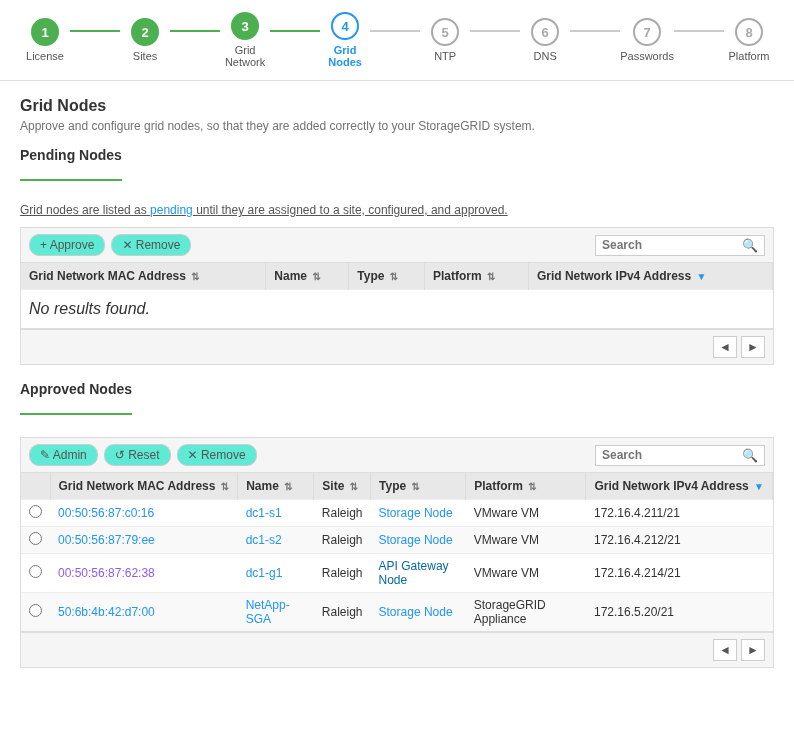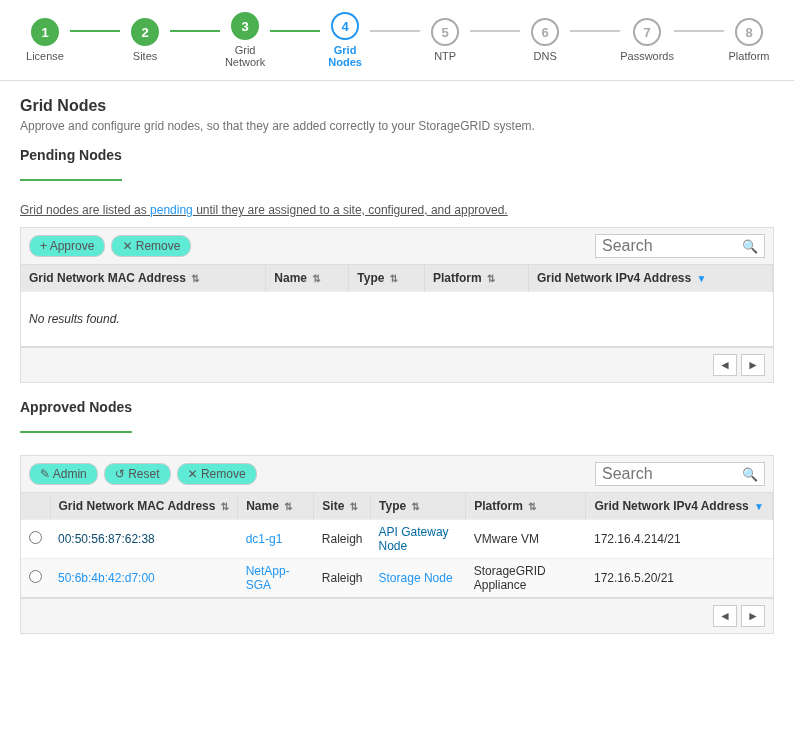--- a/index.html
+++ b/index.html
@@ -91,23 +91,24 @@
       display: flex;
       align-items: center;
       border: 1px solid #ccc;
       background: #fff;
       padding: 2px 6px;
       width: 170px;
     }
     .search-box input {
       border: none;
       outline: none;
-      font-size: 16px;
+      font-size: 12px;
       width: 140px;
       background: transparent;
+      font-weight: bold;
     }
     .search-icon { color: #888; font-size: 13px; }
 
     
     .table-wrapper {
       border: 1px solid #ddd;
       border-top: none;
       overflow: hidden;
     }
     table {
@@ -128,21 +129,21 @@
       white-space: nowrap;
     }
     th .sort-icon { color: #777; font-size: 10px; margin-left: 2px; }
     td {
       padding: 5px 8px;
       border-top: 1px solid #eee;
       color: #2196F3;
     }
     td.black { color: #333; }
     tr:nth-child(even) td { background: #f9f9f9; }
-    .no-results { padding: 20px 8px; color: #555; font-style: italic; font-size: 12px; }
+    .no-results { padding: 10px 8px; color: #555; font-style: italic; font-size: 16px; }
 
     
     .pagination {
       display: flex;
       justify-content: flex-end;
       padding: 6px 8px;
       background: #f5f5f5;
       border: 1px solid #ddd;
       border-top: 1px solid #ddd;
       gap: 4px;
@@ -294,21 +295,39 @@
           <th>Name <span class="sort-icon">⇅</span></th>
           <th>Site <span class="sort-icon">⇅</span></th>
           <th>Type <span class="sort-icon">⇅</span></th>
           <th>Platform <span class="sort-icon">⇅</span></th>
           <th>Grid Network IPv4 Address <span class="sort-icon" style="color:#2196F3;">▼</span></th>
         </tr>
       </thead>
       <tbody id="approved-tbody">
           <tr>
       <td class="radio-col black"><input type="radio" name="approved-row" style=""></td>
-      <td style="color:#0c4a6e;">00:50:56:87:62:38</td>
+      <td style="color:#2196F3;">00:50:56:87:c0:16</td>
+      <td style="color:#2196F3;">dc1-s1</td>
+      <td class="black">Raleigh</td>
+      <td style="color:#2196F3;">Storage Node</td>
+      <td class="black">VMware VM</td>
+      <td class="black">172.16.4.211/21</td>
+    </tr>
+          <tr>
+      <td class="radio-col black"><input type="radio" name="approved-row" style=""></td>
+      <td style="color:#2196F3;">00:50:56:87:79:ee</td>
+      <td style="color:#2196F3;">dc1-s2</td>
+      <td class="black">Raleigh</td>
+      <td style="color:#2196F3;">Storage Node</td>
+      <td class="black">VMware VM</td>
+      <td class="black">172.16.4.212/21</td>
+    </tr>
+          <tr>
+      <td class="radio-col black"><input type="radio" name="approved-row" style=""></td>
+      <td style="color:#8b5cf6;">00:50:56:87:62:38</td>
       <td style="color:#2196F3;">dc1-g1</td>
       <td class="black">Raleigh</td>
       <td style="color:#0369a1;">API Gateway Node</td>
       <td class="black">VMware VM</td>
       <td class="black">172.16.4.214/21</td>
     </tr>
           <tr>
       <td class="radio-col black"><input type="radio" name="approved-row" style=""></td>
       <td style="color:#2196F3;">50:6b:4b:42:d7:00</td>
       <td style="color:#2196F3;">NetApp-SGA</td>

